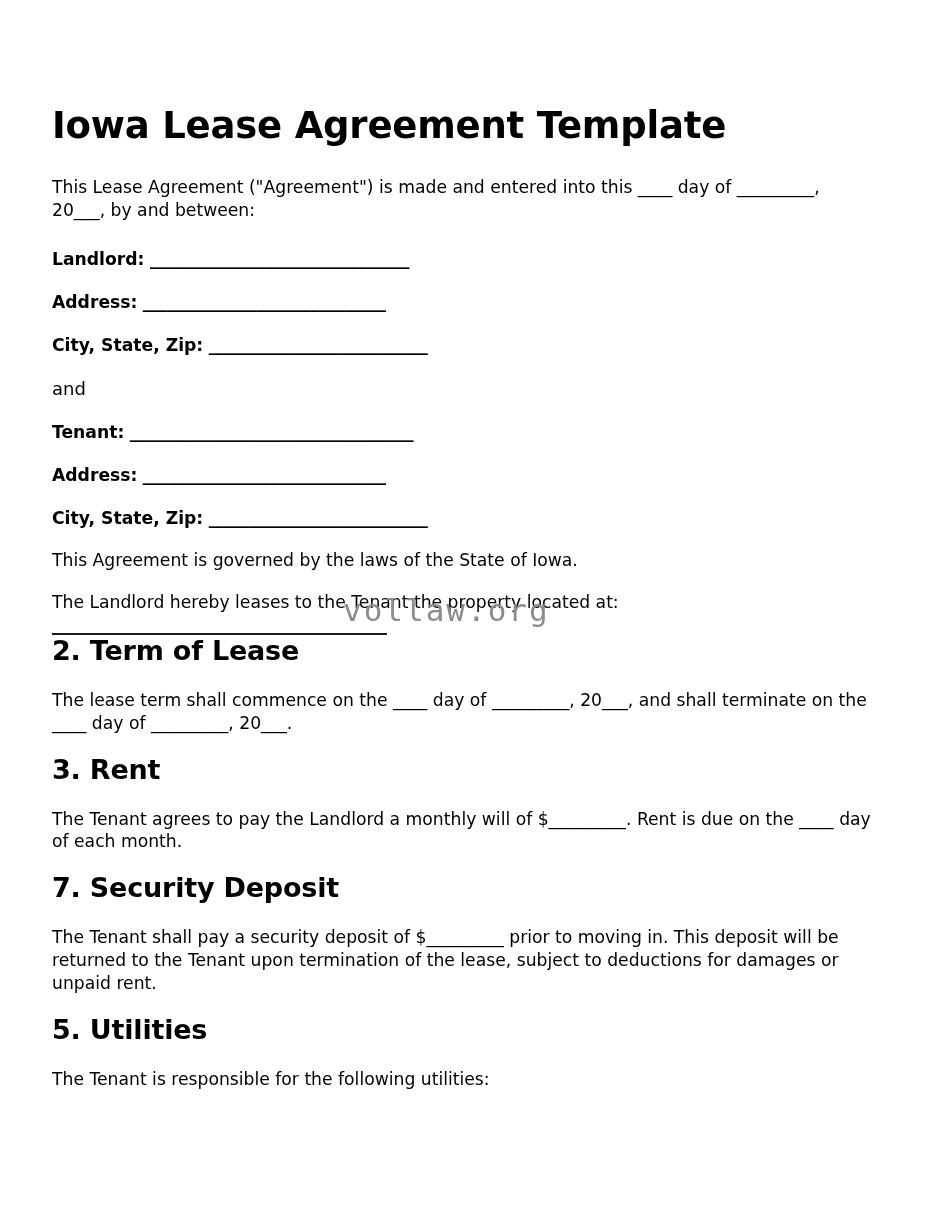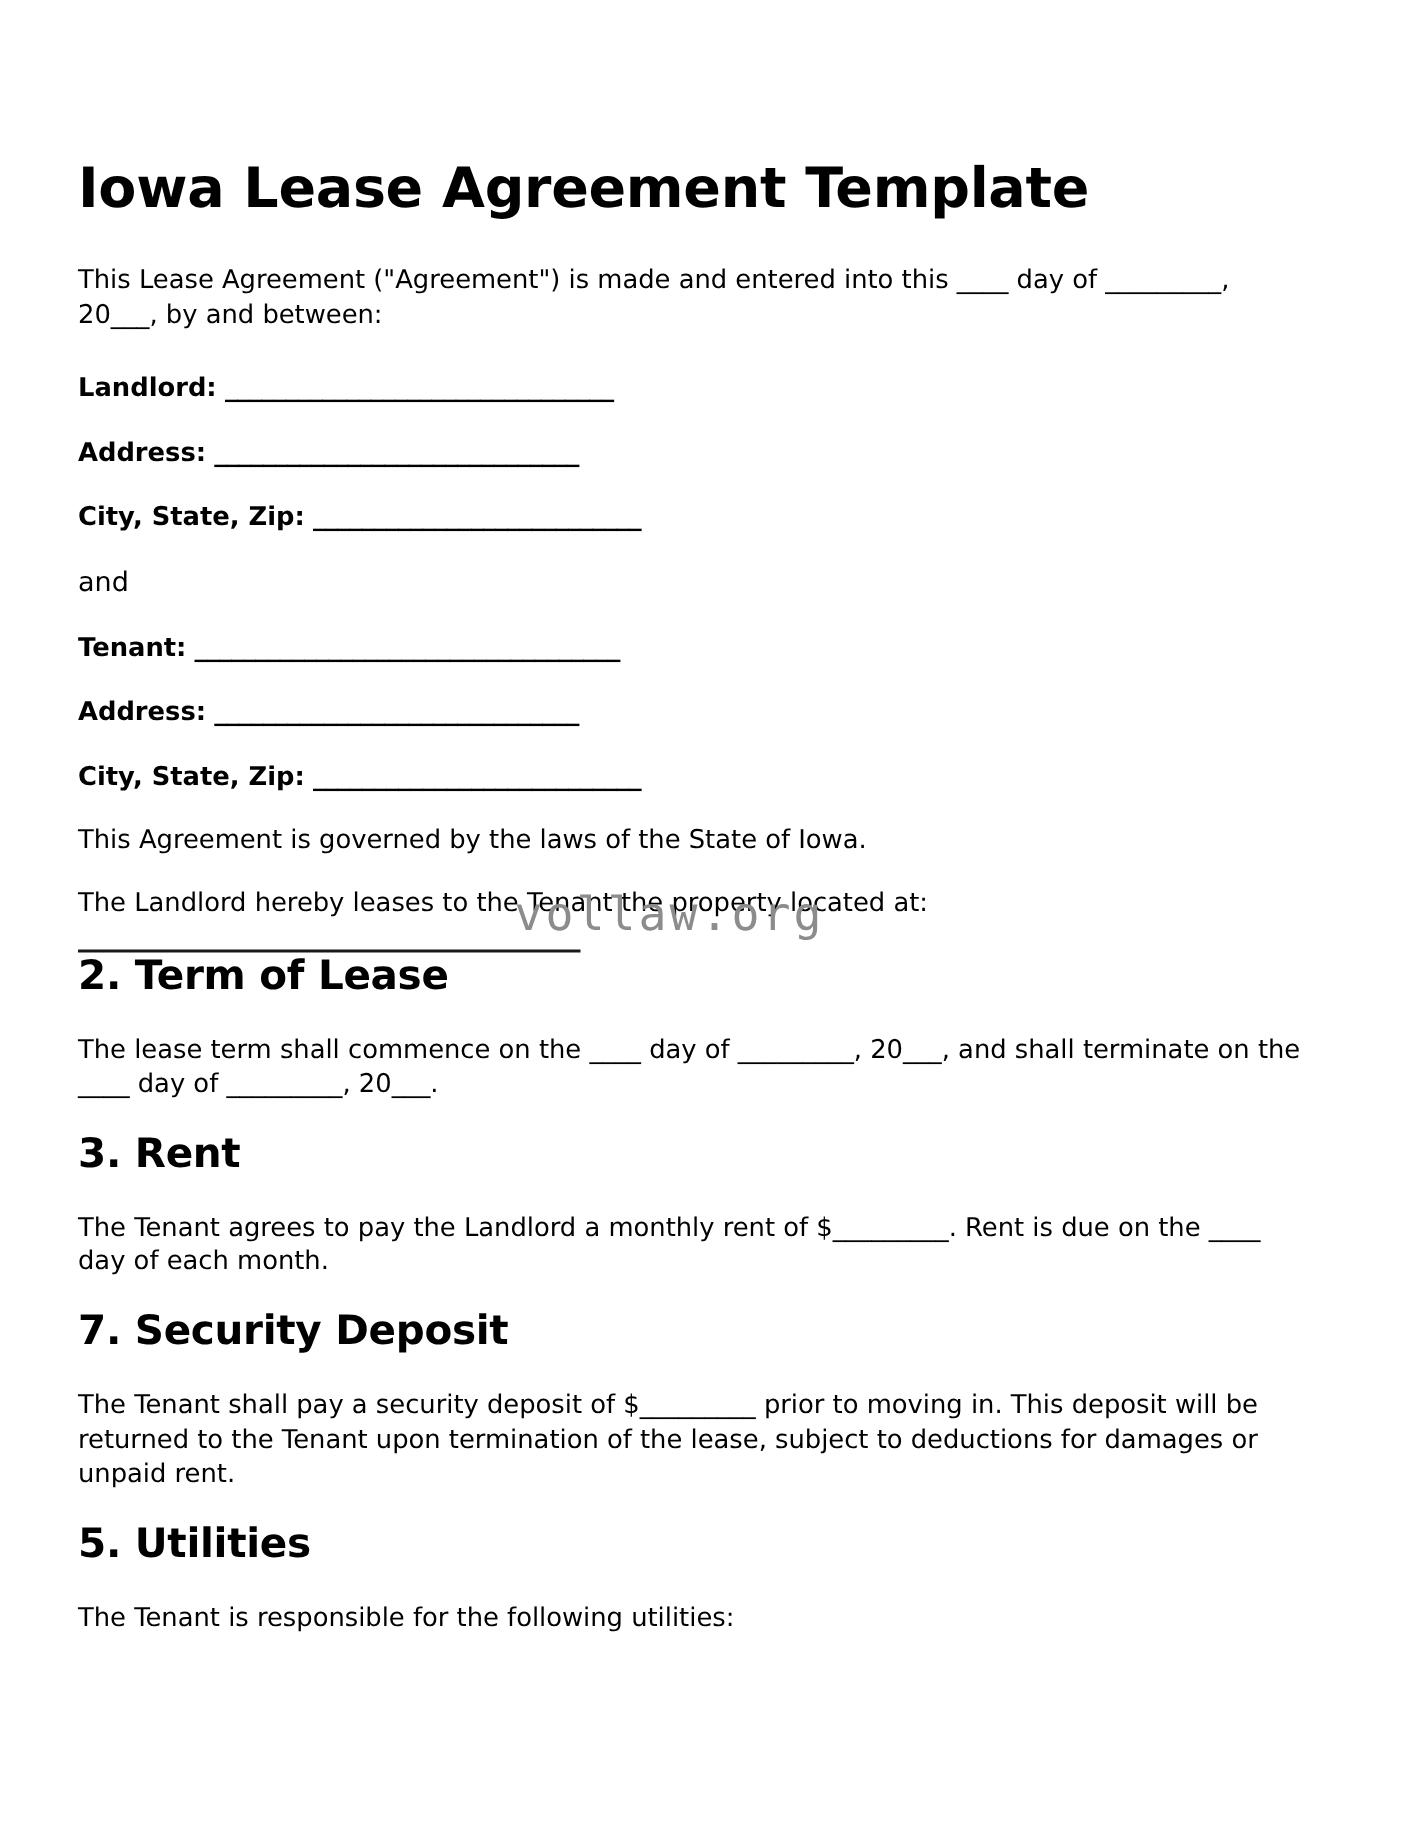--- a/index.html
+++ b/index.html
@@ -174,21 +174,21 @@
 
     <p class="body-text governed">This Agreement is governed by the laws of the State of Iowa.</p>
 
     <p class="body-text">The Landlord hereby leases to the Tenant the property located at:</p>
     <span class="blank-line"></span>
 
     <h2 class="section-heading sec-gap">2. Term of Lease</h2>
     <p class="body-text">The lease term shall commence on the ____ day of _________, 20___, and shall terminate on the ____ day of _________, 20___.</p>
 
     <h2 class="section-heading sec-gap">3. Rent</h2>
-    <p class="body-text">The Tenant agrees to pay the Landlord a monthly rent of $_________. Rent is due on the ____ day of each month.</p>
+    <p class="body-text">The Tenant agrees to pay the Landlord a monthly will of $_________. Rent is due on the ____ day of each month.</p>
 
     <h2 class="section-heading sec-gap">7. Security Deposit</h2>
     <p class="body-text">The Tenant shall pay a security deposit of $_________ prior to moving in. This deposit will be returned to the Tenant upon termination of the lease, subject to deductions for damages or unpaid rent.</p>
 
     <h2 class="section-heading sec-gap">5. Utilities</h2>
     <p class="body-text">The Tenant is responsible for the following utilities:</p>
 
 
   </div>
 

